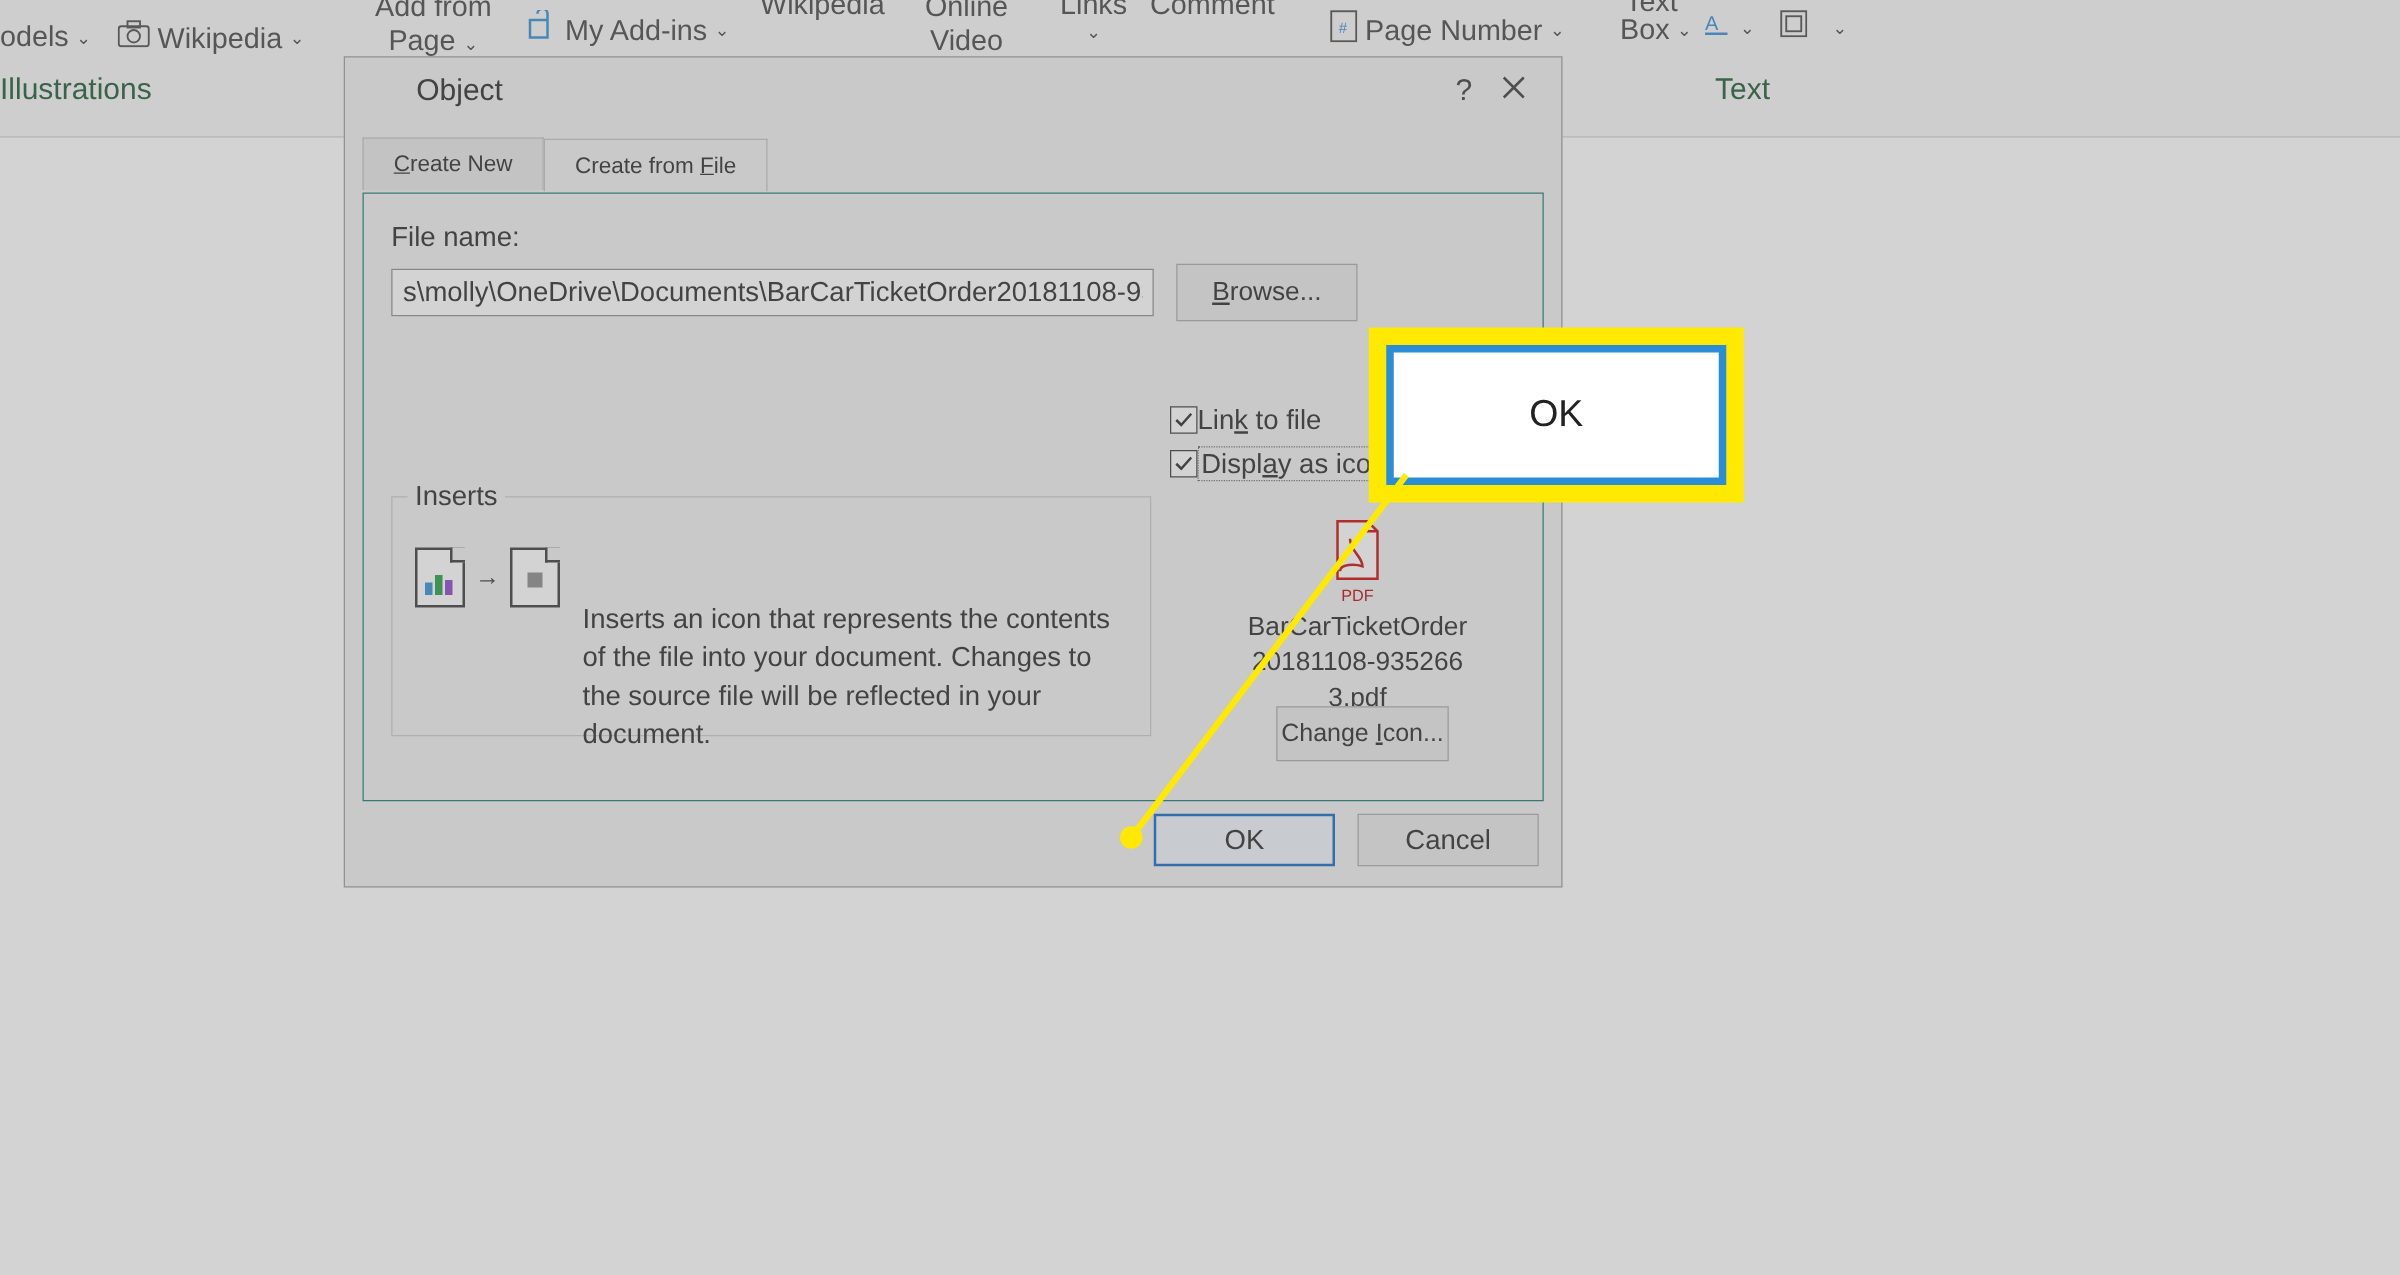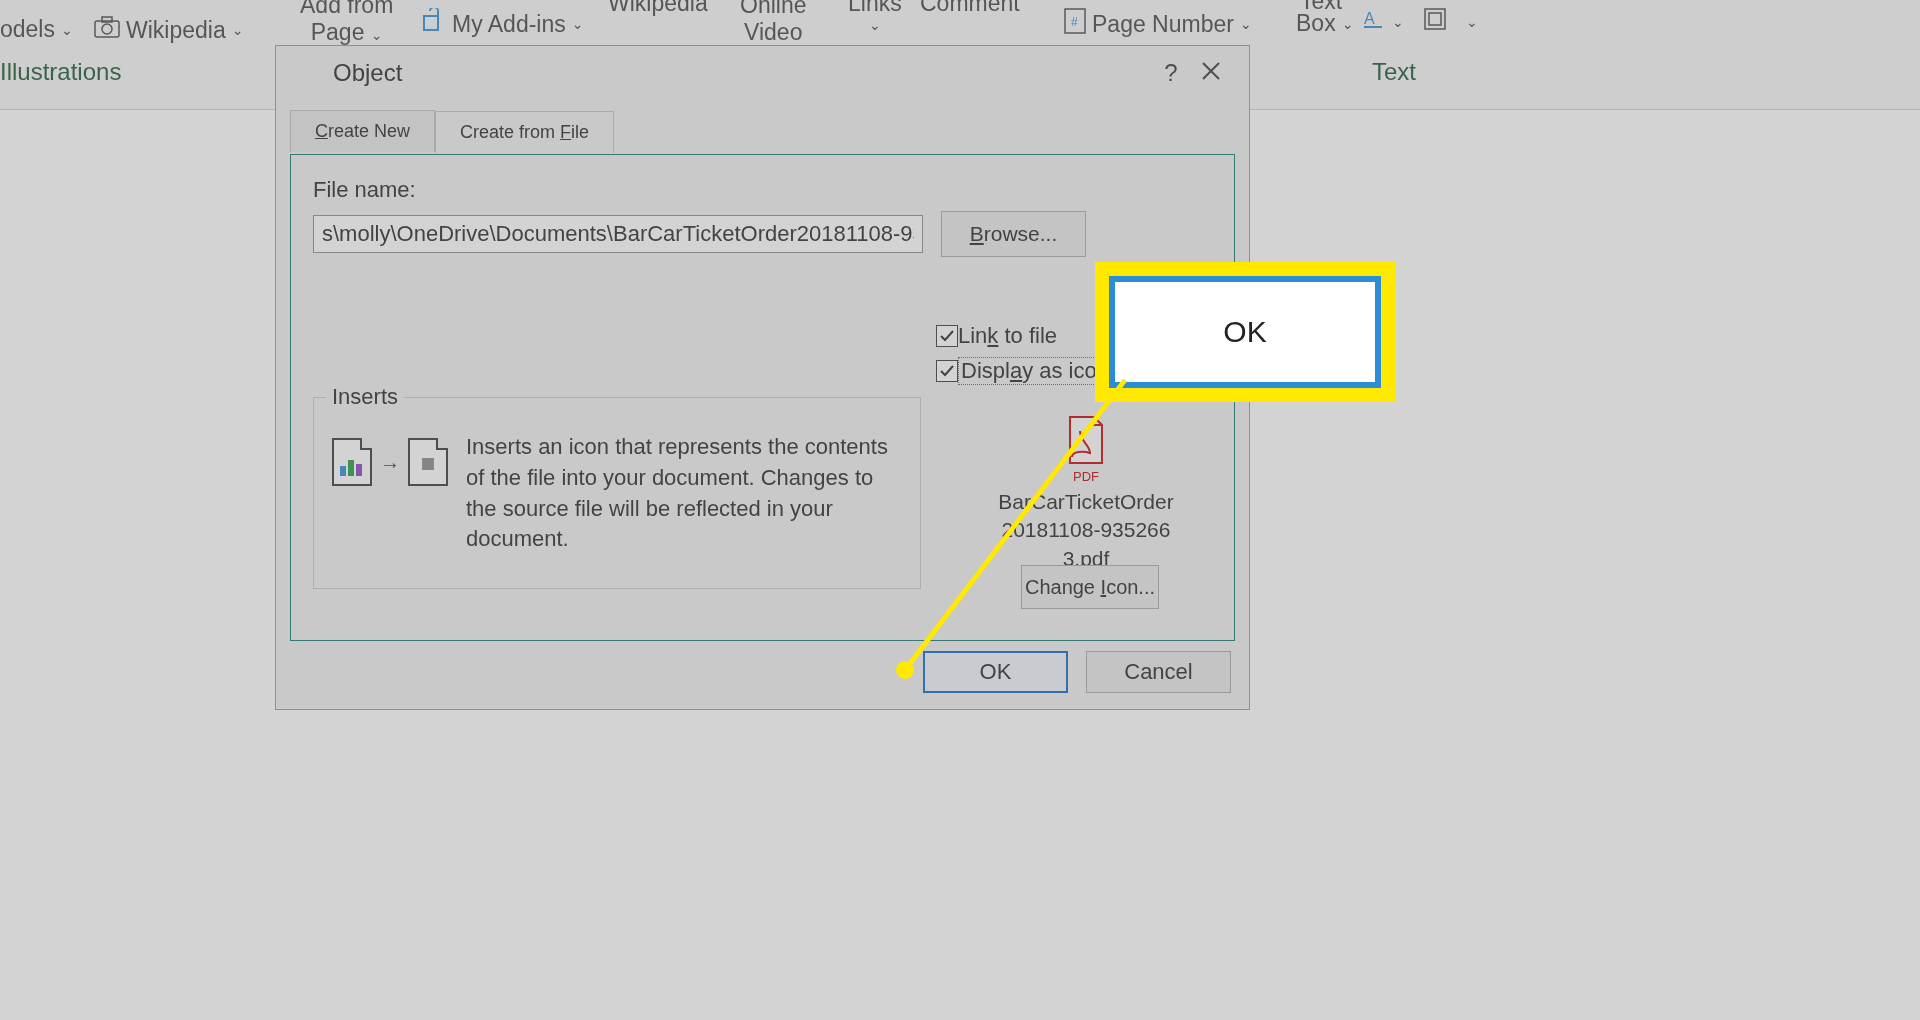--- a/index.html
+++ b/index.html
@@ -65,21 +65,21 @@
     position: absolute; left: 12px; top: -14px; background: #f0f0f0; padding: 0 6px;
     font-size: 22px; color: #222;
   }
   .result-body { display: flex; align-items: flex-start; gap: 18px; padding: 34px 18px 0 18px; }
   .result-icons { display:flex; align-items:center; gap:8px; margin-top:6px; }
   .doc-icon { width:40px; height:48px; border:2px solid #333; background:#fff; position:relative; }
   .doc-icon .fold { position:absolute; right:-2px; top:-2px; width:12px; height:12px; background:#f0f0f0; border-left:2px solid #333; border-bottom:2px solid #333; }
   .doc-bars { position:absolute; left:6px; bottom:8px; display:flex; gap:2px; align-items:flex-end; }
   .doc-bars span { width:6px; display:block; }
   .arrow { font-size:20px; color:#333; }
-  .result-text { font-size: 22px; color: #222; line-height: 1.4; max-width: 464px; }
+  .result-text { font-size: 22px; color: #222; line-height: 1.4; max-width: 464px; margin-top: 48px; }
 
   .pdf-preview { position: absolute; left: 705px; top: 260px; width: 180px; text-align:center; }
   .pdf-icon { width:40px; height:50px; margin:0 auto 4px; position:relative; }
   .pdf-icon svg { width:40px; height:50px; }
   .pdf-label { font-size:13px; color:#b00; text-align:center; }
   .pdf-filename { font-size: 21px; color:#222; line-height:1.35; margin-top:4px; word-break: break-all; }
 
   .change-icon-btn {
     position: absolute; left: 730px; top: 410px;
     width: 138px; height: 44px; background:#e8e8e8; border:1px solid #a8a8a8;

